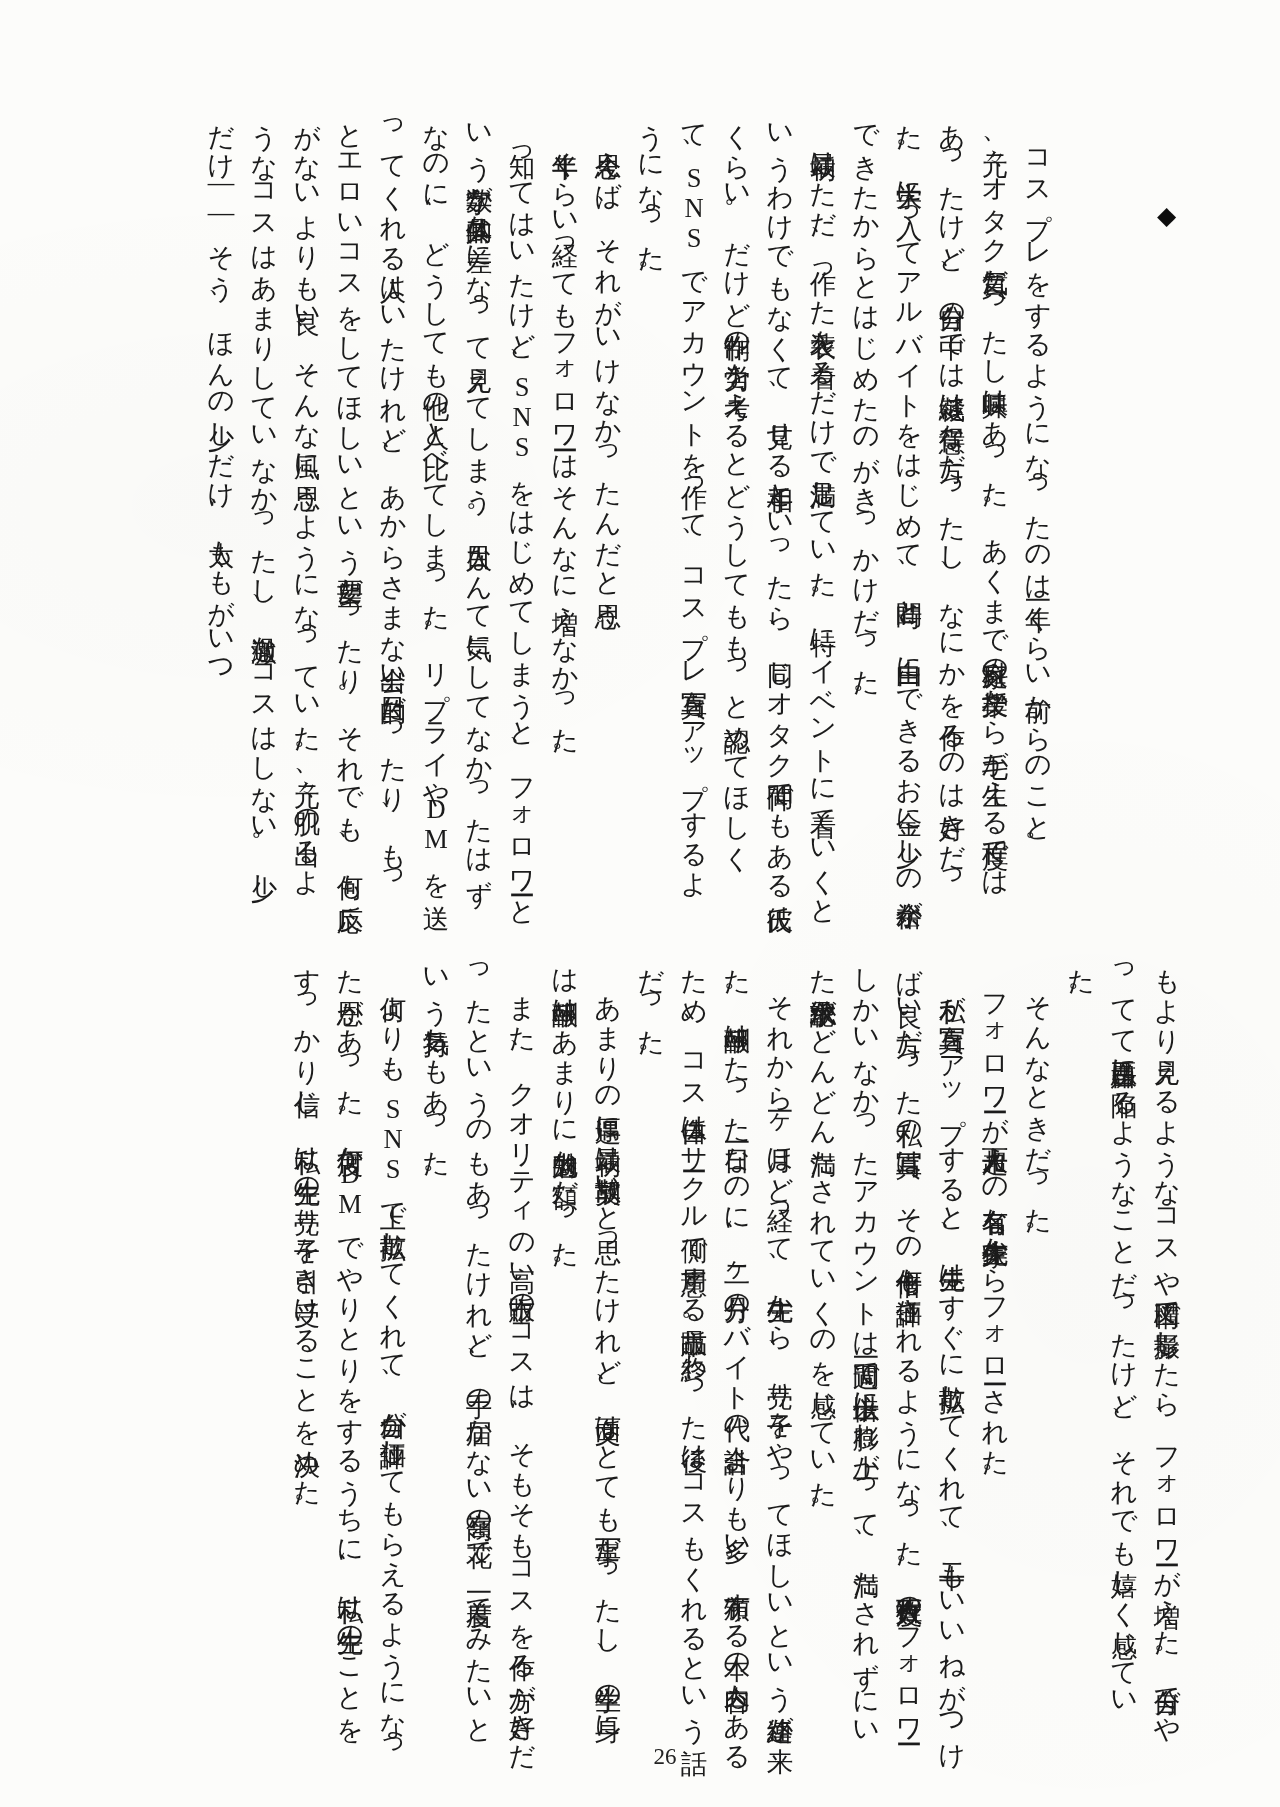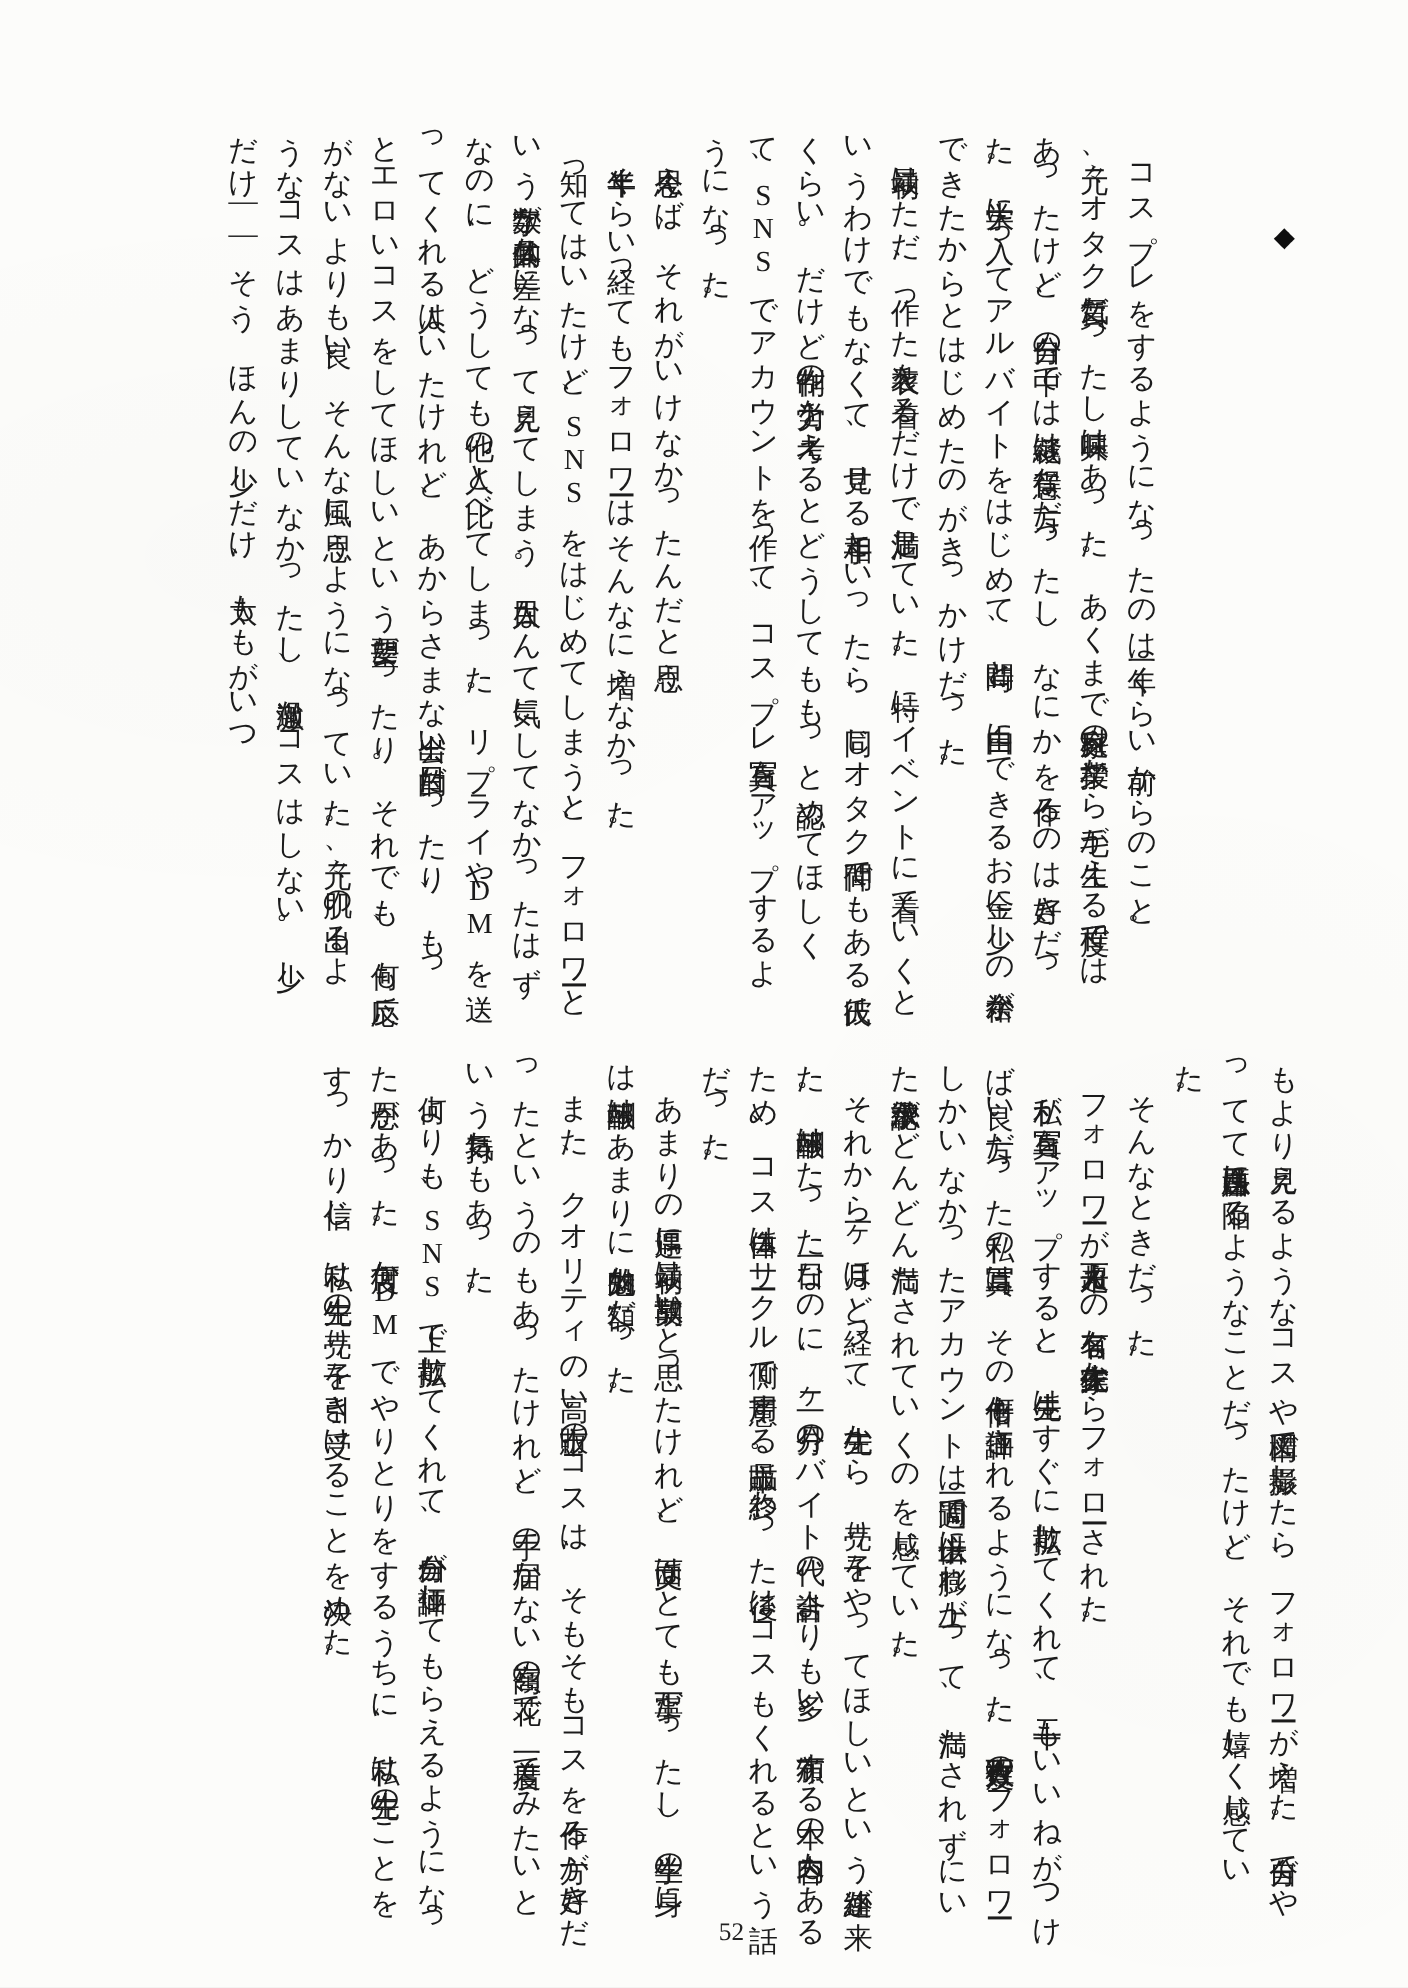--- a/index.html
+++ b/index.html
@@ -84,15 +84,15 @@
     <p class="cont">もより見えるようなコスや構図で撮影したら、フォロワーが増えた。自分でやってて自己嫌悪に陥るようなことだったけど、それでも嬉しく感じていた。</p>
     <p>そんなときだった。</p>
     <p>フォロワーが十万人超えの有名な作家先生からフォローされた。</p>
     <p>私が写真をアップすると、先生はすぐに拡散してくれて、二十もいいねがつけば良い方だった私の写真は、その何十倍も評価されるようになった。数百人程度のフォロワーしかいなかったアカウントは一週間で十倍以上に膨れ上がって、満たされずにいた承認欲求がどんどん満たされていくのを感じていた。</p>
     <p>それから一ヶ月ほど経って、先生から、売り子をやってほしいという連絡が来た。報酬はたった一日なのに、二ヶ月分のバイト代の合計よりも多い。頒布する本の内容もあるため、コス自体はサークル側で用意する市販品。終わった後はコスもくれるという話だった。</p>
     <p>あまりの厚遇に最初は胡散臭いと思ったけれど、文面はとても丁寧だったし、学生の身には報酬はあまりに魅力的な額だった。</p>
     <p>また、クオリティの高い市販のコスは、そもそもコスを作る方が好きだったというのもあったけれど、手の届かない高嶺の花で、一度着てみたいという気持ちもあった。</p>
     <p>何よりも、SNS上で拡散してくれて、自分が評価してもらえるようになった恩があった。何度かDMでやりとりをするうちに、私は先生のことをすっかり信じ、私は先生の売り子を引き受けることを決めた。</p>
   </section>
 
-  <div class="page-number">52</div>
+  <div class="page-number">26</div>
 
 </div>
 
 </body></html>

